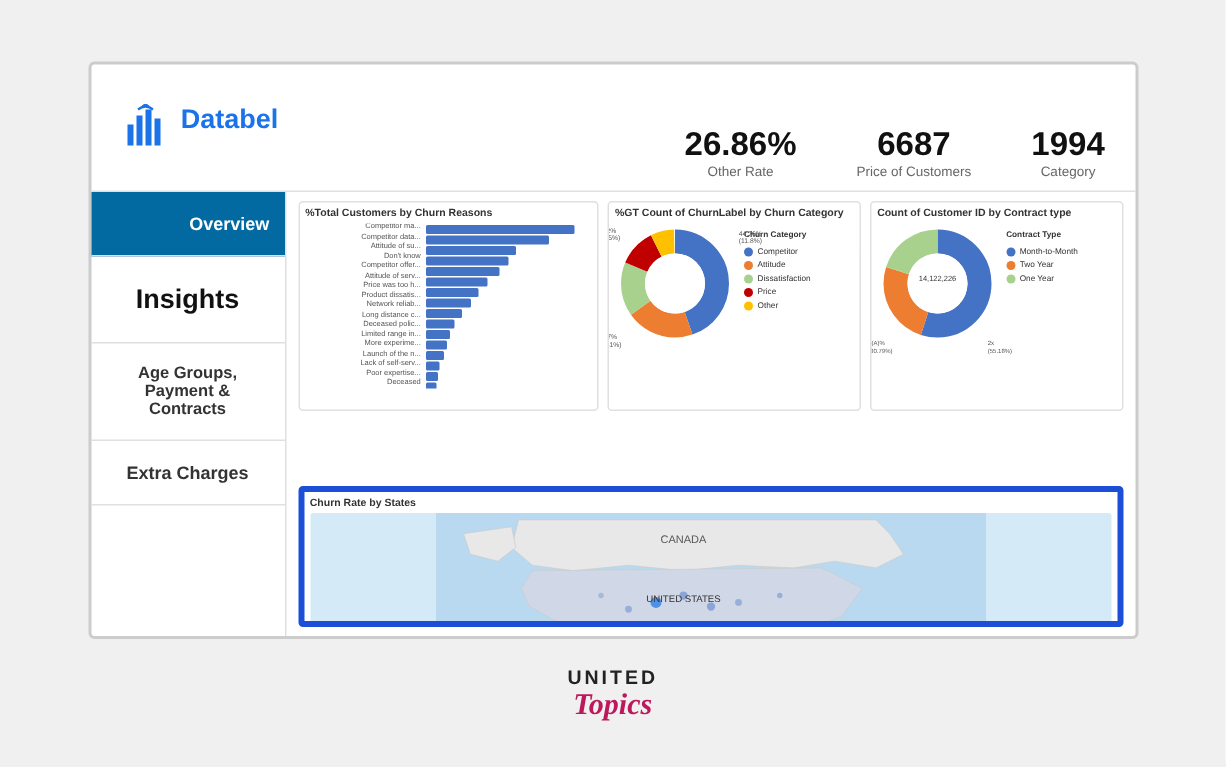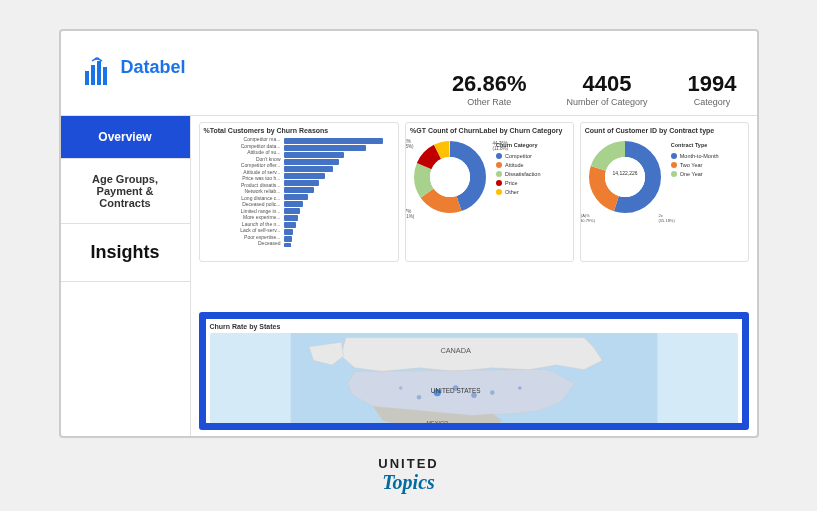--- a/index.html
+++ b/index.html
@@ -76,22 +76,23 @@
     .sidebar-item {
       padding: 14px 10px;
       text-align: center;
       cursor: pointer;
       border-bottom: 1px solid #e0e0e0;
       font-size: 12px;
       color: #333;
       font-weight: 600;
     }
     .sidebar-item.active {
-      background: #1d4ed8;
+      background: #0369a1;
       color: #fff;
+      text-align: right;
     }
     .sidebar-item.insights-item {
       font-size: 18px;
       font-weight: 700;
       color: #111;
       padding: 18px 10px;
     }
     
     .dashboard {
       flex: 1;
@@ -199,24 +200,24 @@
       flex-shrink: 0;
     }
     .ring-legend {
       display: flex;
       flex-direction: column;
       gap: 3px;
       padding-top: 5px;
     }
     
     .map-box {
-      border: 7px solid #1d4ed8;
+      border: 4px solid #1d4ed8;
       border-radius: 3px;
       padding: 4px;
-      height: 118px;
+      height: 94px;
       position: relative;
       overflow: hidden;
       margin-top: 44px;
     }
     .map-title {
       font-size: 7px;
       font-weight: 600;
       color: #333;
       margin-bottom: 3px;
     }
@@ -235,21 +236,21 @@
     }
     .brand-scaler {
       font-size: 13px;
       font-weight: 800;
       letter-spacing: 2px;
       color: #222;
     }
     .brand-topics {
       font-size: 20px;
       font-weight: 700;
-      color: #0369a1;
+      color: #be185d;
       font-style: italic;
       font-family: Georgia, serif;
     }
   </style>
 </head>
 <body>
 
 <div class="outer-container">
 
   <div class="header">
@@ -264,41 +265,44 @@
         <path d="M11 4 Q16 0 21 4" stroke="#1a73e8" stroke-width="1.5" fill="none"></path>
       </svg>
       <span class="logo-text">Databel</span>
     </div>
     <div class="kpi-group">
       <div class="kpi-item">
         <div class="kpi-value">26.86%</div>
         <div class="kpi-label">Other Rate</div>
       </div>
       <div class="kpi-item">
-        <div class="kpi-value">4405</div>
-        <div class="kpi-label">Number of Category</div>
+        <div class="kpi-value">6687</div>
+        <div class="kpi-label">Price of Customers</div>
       </div>
       <div class="kpi-item">
         <div class="kpi-value">1994</div>
         <div class="kpi-label">Category</div>
       </div>
     </div>
   </div>
 
   <div class="main-content">
 
     <div class="sidebar">
       <div class="sidebar-item active">
         <span>Overview</span>
       </div>
+      <div class="sidebar-item insights-item">
+        <span>Insights</span>
+      </div>
       <div class="sidebar-item" style="font-size:11px; color:#333;">
         <span>Age Groups, Payment &amp; Contracts</span>
       </div>
-      <div class="sidebar-item insights-item">
-        <span>Insights</span>
+      <div class="sidebar-item" style="font-size:12px;">
+        <span>Extra Charges</span>
       </div>
     </div>
 
     <div class="dashboard">
       <div class="charts-row">
 
         <div class="chart-box" style="flex: 1.2;">
           <div class="chart-title">%Total Customers by Churn Reasons</div>
           <div class="bar-chart-container">
             <div class="bar-chart-labels">

